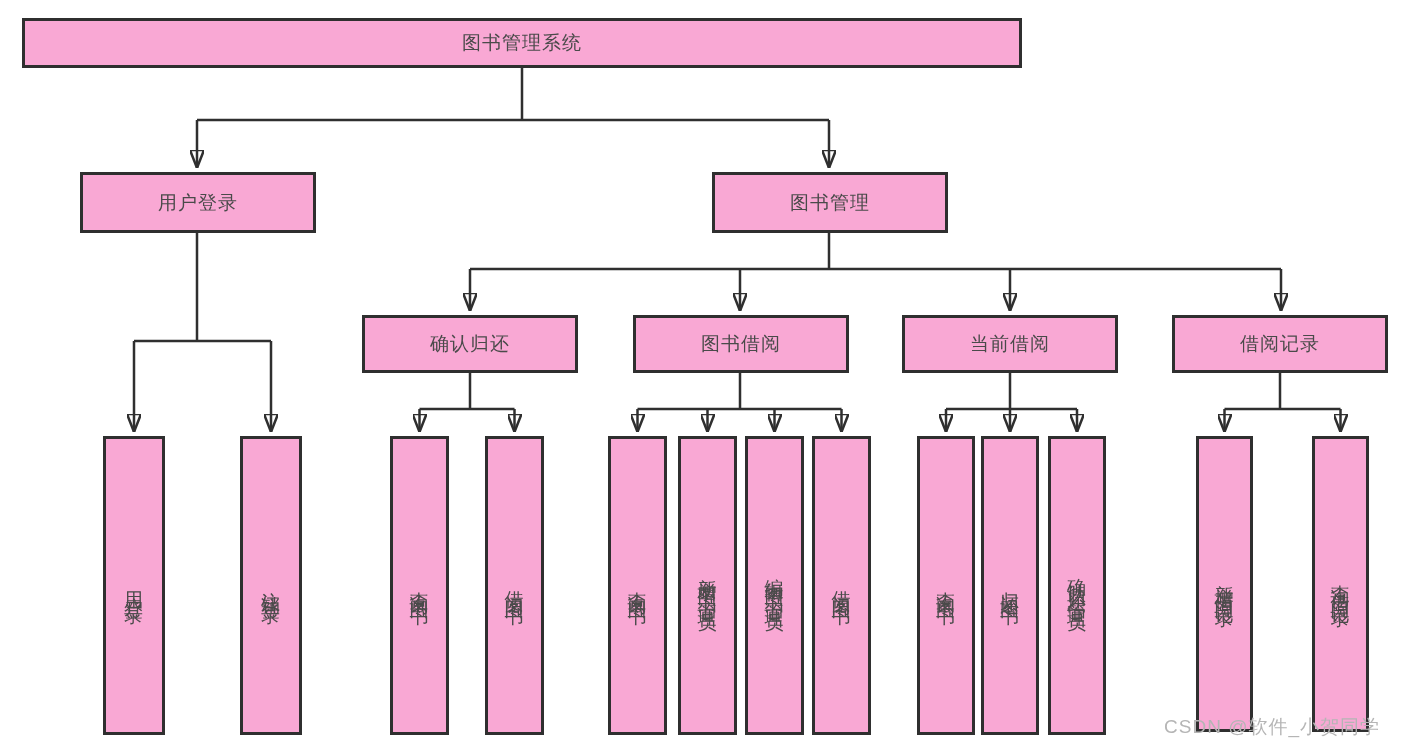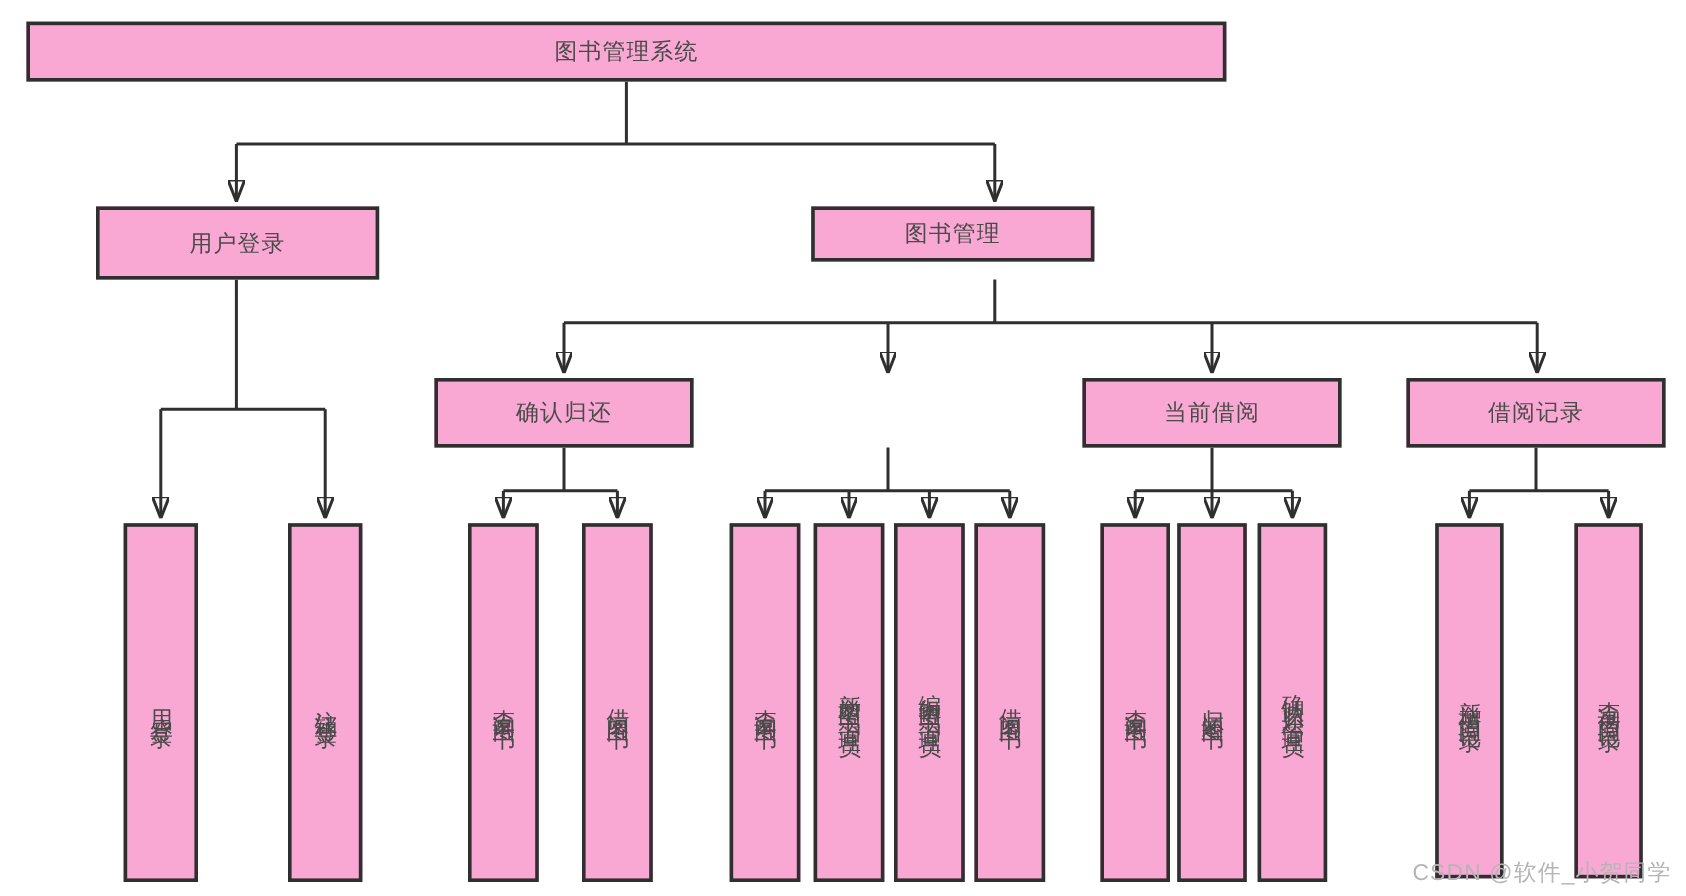--- a/index.html
+++ b/index.html
@@ -44,21 +44,21 @@
     pointer-events:none;
   }
   svg.wires path, svg.wires line{
     stroke:var(--line);
     stroke-width:2.5;
     fill:none;
   }
   .watermark{
     position:absolute;
     top:714px;
-    right:12px;
+    right:25px;
     font-size:19px;
     color:var(--watermark);
     letter-spacing:1px;
     z-index:10;
     white-space:nowrap;
     text-align:center;
   }
 </style>
 </head>
 <body>
@@ -114,23 +114,24 @@
       <line x1="1077" y1="409" x2="1077" y2="432" marker-end="url(#arrow)"></line>
 
       <line x1="1224.5" y1="409" x2="1224.5" y2="432" marker-end="url(#arrow)"></line>
       <line x1="1340.5" y1="409" x2="1340.5" y2="432" marker-end="url(#arrow)"></line>
     </g>
   </svg>
 
   <div class="node hbox" style="left:22px;top:18px;width:1000px;height:50px;">图书管理系统</div>
 
   <div class="node hbox" style="left:80px;top:172px;width:236px;height:61px;">用户登录</div>
-  <div class="node hbox" style="left:676px;top:172px;width:236px;height:46px;">图书管理</div>
+  <div class="node hbox" style="left:712px;top:172px;width:236px;height:61px;">图书管理</div>
 
   <div class="node hbox" style="left:362px;top:315px;width:216px;height:58px;">确认归还</div>
+  <div class="node hbox" style="left:633px;top:315px;width:216px;height:58px;">图书借阅</div>
   <div class="node hbox" style="left:1172px;top:315px;width:216px;height:58px;">借阅记录</div>
   <div class="node hbox" style="left:902px;top:315px;width:216px;height:58px;">当前借阅</div>
 
   <div class="node vbox" style="left:103px;top:436px;width:62px;height:299px;">用户登录</div>
   <div class="node vbox" style="left:240px;top:436px;width:62px;height:299px;">注销登录</div>
 
   <div class="node vbox" style="left:390px;top:436px;width:59px;height:299px;">查询图书</div>
   <div class="node vbox" style="left:485px;top:436px;width:59px;height:299px;">借阅图书</div>
 
   <div class="node vbox" style="left:608px;top:436px;width:59px;height:299px;">查询图书</div>

